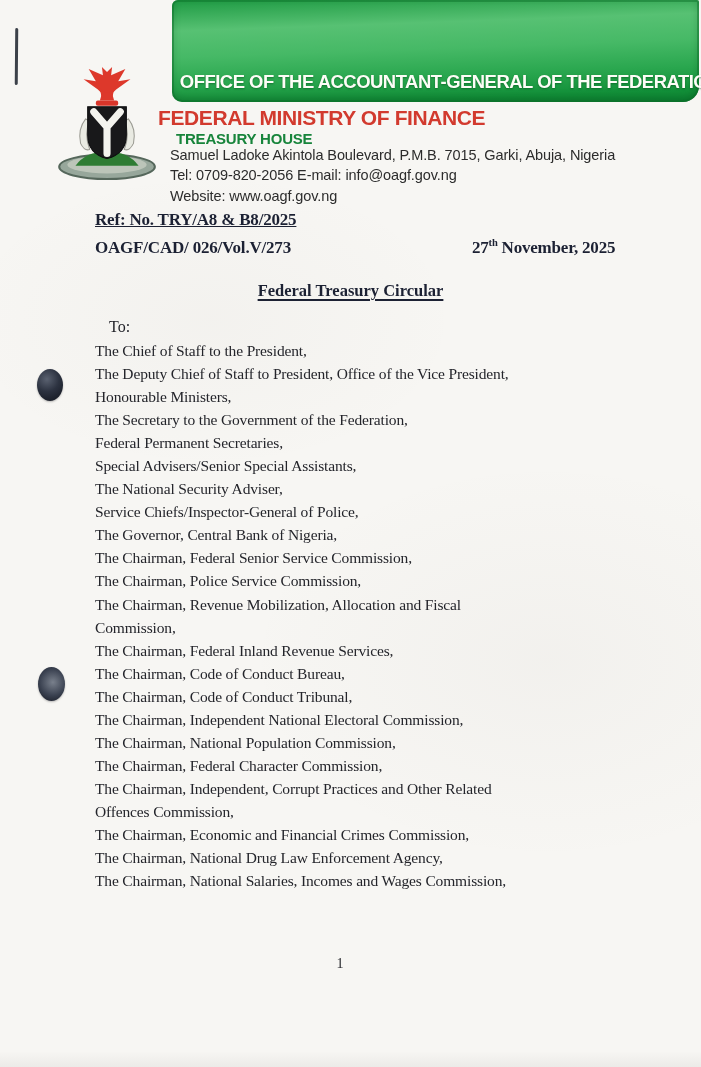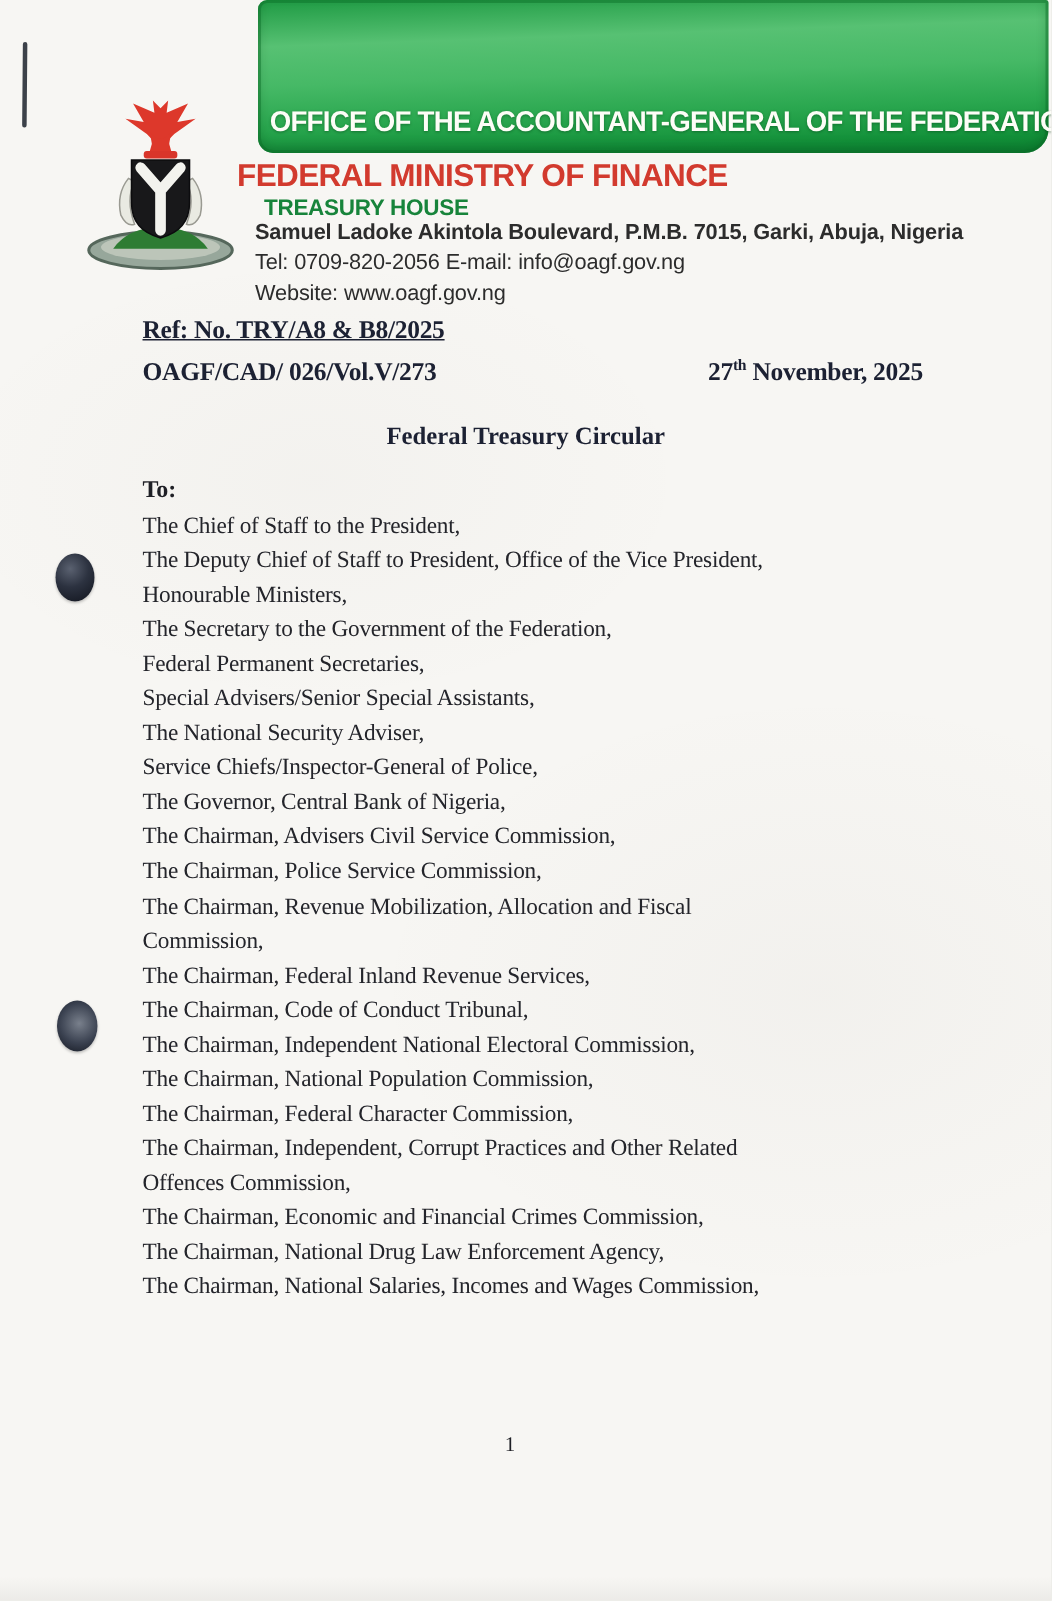--- a/index.html
+++ b/index.html
@@ -74,47 +74,48 @@
   .treasury {
     left: 176px; top: 130px;
     font-family: "Liberation Sans", sans-serif;
     font-weight: bold; font-size: 15px; letter-spacing: -0.2px;
     color: #17843b; white-space: nowrap;
   }
   .lh-line {
     font-family: "Liberation Sans", sans-serif;
     font-size: 14.5px; color: #2c2c2c; letter-spacing: -0.1px; white-space: nowrap;
   }
-  .address { left: 170px; top: 147px; font-weight: bold; }
+  .address { left: 170px; top: 147px; }
   .contact { left: 170px; top: 167px; }
   .website { left: 170px; top: 188px; }
 
   
   .ref-bold {
     font-weight: bold; font-size: 17px; letter-spacing: -0.2px;
     color: #1c2133; white-space: nowrap;
   }
   .ref1 { left: 95px; top: 210px; text-decoration: underline; }
   .ref2 { left: 95px; top: 238px; }
   .date-line { left: 472px; top: 238px; }
   .date-line sup { font-size: 10.5px; vertical-align: super; line-height: 0; }
 
   
   .doc-title {
     left: 0; top: 281px; width: 701px; text-align: center;
     font-weight: bold; font-size: 16.5px; color: #1c2133;
   }
   .doc-title span {
+    text-decoration: underline;
     text-decoration-thickness: 1.5px;
     text-underline-offset: 3px;
     text-align: right;
   }
 
   
-  .to-label { left: 95px; top: 318px; font-weight: bold; font-size: 16px; color: #1f2026; text-align: right; }
+  .to-label { left: 109px; top: 318px; font-weight: normal; font-size: 16px; color: #1f2026; text-align: right; }
   .recipients { left: 95px; top: 339px; }
   .r-line {
     height: 23.05px; line-height: 23.05px;
     font-size: 15.5px; letter-spacing: -0.15px;
     color: #24252b; white-space: nowrap;
   }
 
   
   .page-num {
     left: 0; top: 956px; width: 680px; text-align: center;
@@ -166,25 +167,26 @@
   <div class="abs recipients">
     <div class="r-line">The Chief of Staff to the President,</div>
     <div class="r-line">The Deputy Chief of Staff to President, Office of the Vice President,</div>
     <div class="r-line">Honourable Ministers,</div>
     <div class="r-line">The Secretary to the Government of the Federation,</div>
     <div class="r-line">Federal Permanent Secretaries,</div>
     <div class="r-line">Special Advisers/Senior Special Assistants,</div>
     <div class="r-line">The National Security Adviser,</div>
     <div class="r-line">Service Chiefs/Inspector-General of Police,</div>
     <div class="r-line">The Governor, Central Bank of Nigeria,</div>
-    <div class="r-line">The Chairman, Advisers Civil Service Commission,</div>
+    <div class="r-line">The Chairman, Federal Senior Service Commission,</div>
     <div class="r-line">The Chairman, Police Service Commission,</div>
     <div class="r-line">The Chairman, Revenue Mobilization, Allocation and Fiscal</div>
     <div class="r-line">Commission,</div>
     <div class="r-line">The Chairman, Federal Inland Revenue Services,</div>
+    <div class="r-line">The Chairman, Code of Conduct Bureau,</div>
     <div class="r-line">The Chairman, Code of Conduct Tribunal,</div>
     <div class="r-line">The Chairman, Independent National Electoral Commission,</div>
     <div class="r-line">The Chairman, National Population Commission,</div>
     <div class="r-line">The Chairman, Federal Character Commission,</div>
     <div class="r-line">The Chairman, Independent, Corrupt Practices and Other Related</div>
     <div class="r-line">Offences Commission,</div>
     <div class="r-line">The Chairman, Economic and Financial Crimes Commission,</div>
     <div class="r-line">The Chairman, National Drug Law Enforcement Agency,</div>
     <div class="r-line">The Chairman, National Salaries, Incomes and Wages Commission,</div>
   </div>

